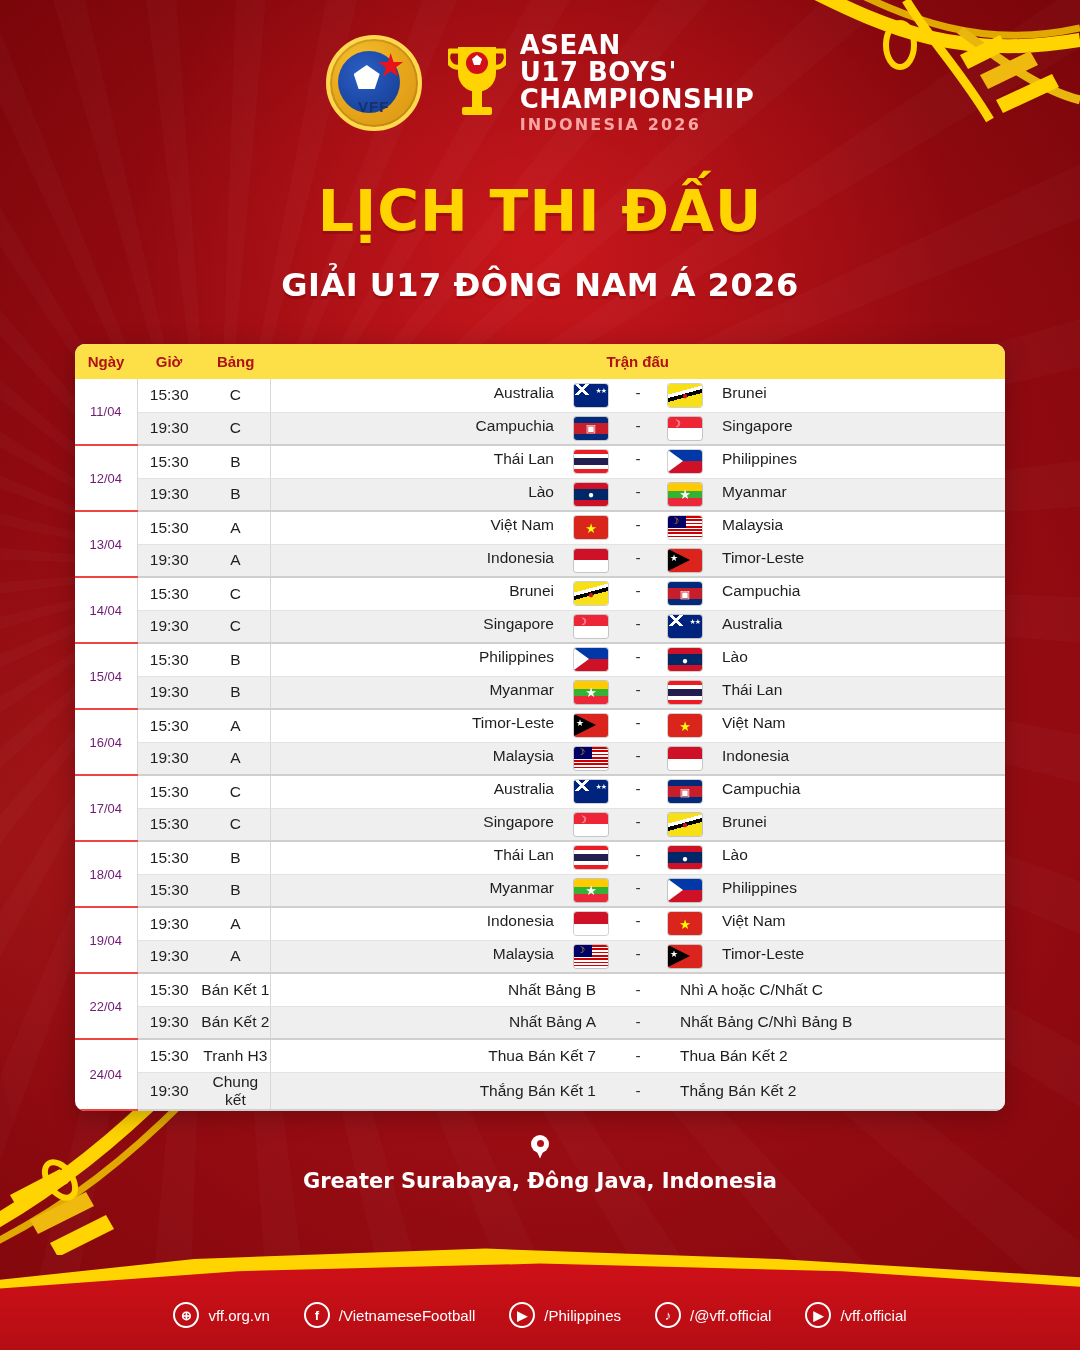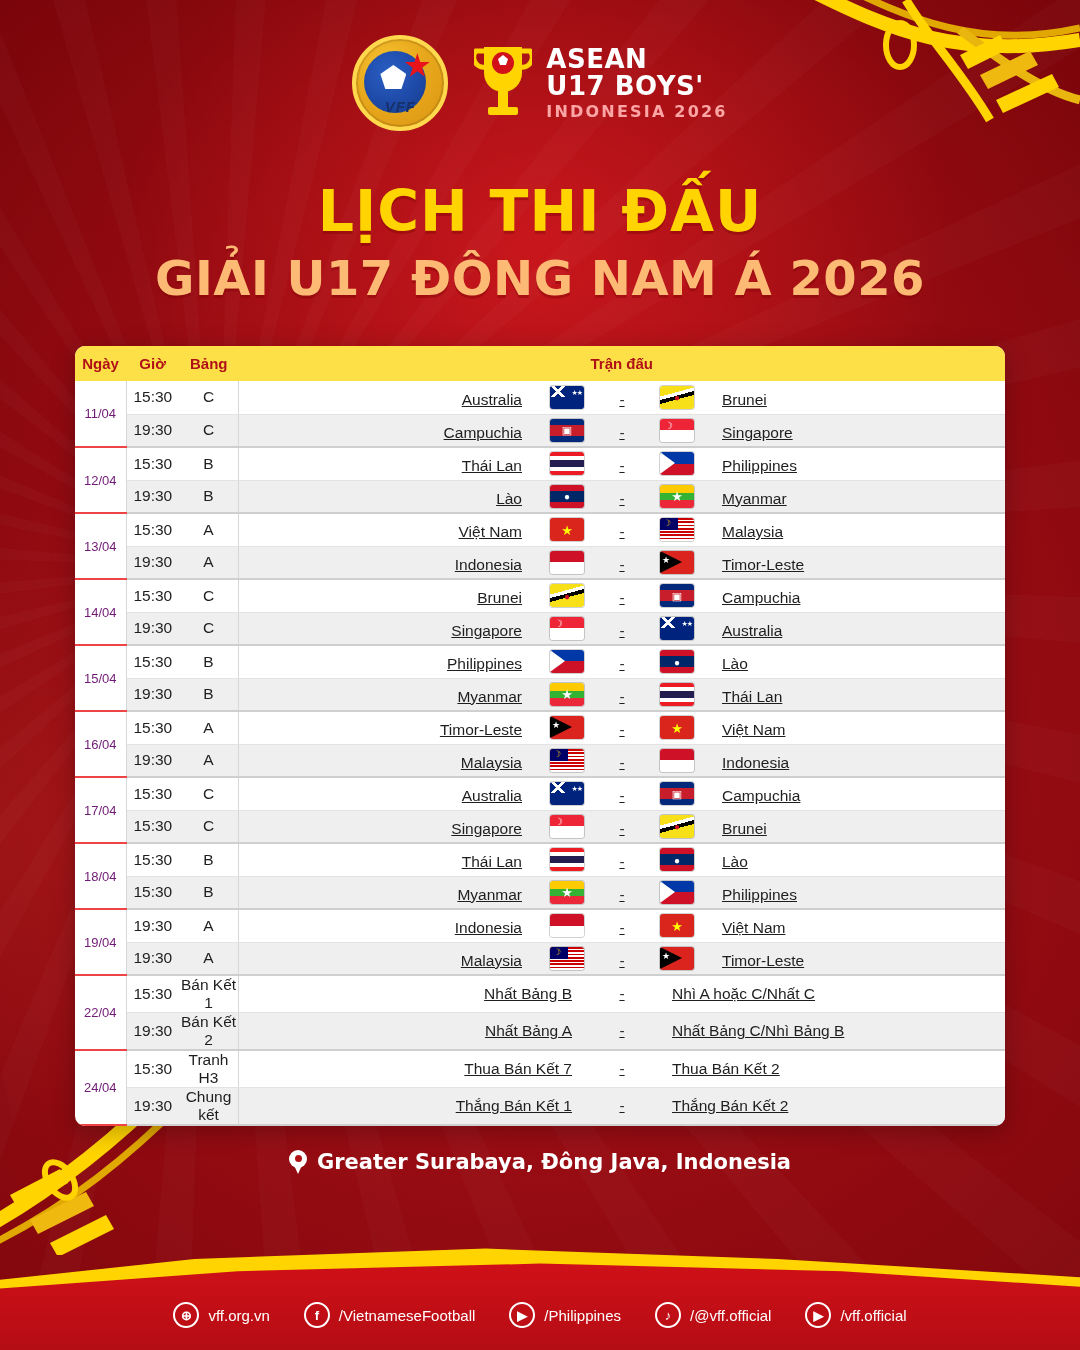--- a/index.html
+++ b/index.html
@@ -49,21 +49,20 @@
     display: flex; align-items: center; justify-content: center; gap: 26px;
     height: 110px;
   }
   .vff-logo {
     width: 96px; height: 96px; border-radius: 50%;
     background: radial-gradient(circle at 35% 30%, #f6c230 0%, #e8a81c 45%, #d99512 100%);
     border: 4px solid #ffd84d;
     position: relative;
     display: flex; align-items: center; justify-content: center;
     box-shadow: 0 0 0 2px rgba(0,0,0,.12) inset;
-    font-style: italic;
   }
   .vff-ball {
     position: absolute; left: 8px; top: 12px; width: 62px; height: 62px; border-radius: 50%;
     background:
       radial-gradient(circle at 40% 35%, #2a5fc4 0%, #1e4aa8 55%, #153a86 100%);
     overflow: hidden;
   }
   .vff-ball:before {
     content: ""; position: absolute; left: 16px; top: 14px;
     width: 26px; height: 24px; background: #fff;
@@ -91,24 +90,24 @@
   .champ-title .l4 { font-size: 16px; font-weight: bold; color: #fca5a5; letter-spacing: 2.2px; margin-top: 4px; }
 
   .main-title {
     margin-top: 40px;
     font-family: "DejaVu Sans", sans-serif;
     font-size: 57px; font-weight: bold; letter-spacing: 1px;
     color: #ffd400;
     text-shadow: 0 3px 0 rgba(120,0,0,.35);
   }
   .sub-title {
-    margin-top: 6px;
+    margin-top: 22px;
     font-family: "DejaVu Sans", sans-serif;
-    font-size: 48px; font-weight: bold; letter-spacing: .5px;
-    color: #fdba74;
+    font-size: 32px; font-weight: bold; letter-spacing: .5px;
+    color: #ffffff;
     text-shadow: 0 3px 0 rgba(120,0,0,.35);
   }
 
   
   .table-wrap {
     position: relative;
     margin: 40px auto 0;
     width: 930px;
     border-radius: 10px;
     overflow: hidden;
@@ -141,24 +140,23 @@
   tbody tr td.datecell {
     font-size: 13px;
     color: #701a75;
     border-right: 1px solid #d7d7d7;
     border-bottom: 2px solid #ef4444;
   }
   td.groupcell { border-right: 1px solid #d7d7d7; }
   tr.block-end td { border-bottom: 2px solid #cfcfcf; }
 
   .match {
-    display: flex; align-items: flex-end; justify-content: center;
-    gap: 16px;
+    display: flex; align-items: flex-start; justify-content: center;
+    gap: 8px;
     padding: 0 10px;
-    text-decoration: underline;
   }
   .team-l { width: 285px; text-align: right; padding-right: 12px; white-space: nowrap; }
   .team-r { width: 285px; text-align: left; padding-left: 12px; white-space: nowrap; }
   .flag {
     width: 34px; height: 23px; border-radius: 3px;
     display: inline-block; vertical-align: middle;
     box-shadow: 0 0 0 1px rgba(0,0,0,.18);
     overflow: hidden; position: relative;
     flex: 0 0 auto;
   }
@@ -199,20 +197,21 @@
     border-top: 11.5px solid transparent; border-bottom: 11.5px solid transparent; border-left: 22px solid #000; }
   .f-tl:after { content:"★"; position:absolute; left:2px; top:4px; color:#fff; font-size:9px; }
 
   
   .venue {
     margin-top: 24px;
     display: flex; align-items: center; justify-content: center; gap: 10px;
     color: #fff; font-size: 21px; font-weight: bold;
     font-family: "DejaVu Sans", sans-serif;
     position: relative;
+    flex-direction: column;
   }
   .pin { width: 18px; height: 24px; position: relative; }
   .pin:before {
     content:""; position:absolute; left:0; top:0; width:18px; height:18px; border-radius:50% 50% 50% 50%;
     background:#fff;
   }
   .pin:after {
     content:""; position:absolute; left:5.5px; top:5px; width:7px; height:7px; border-radius:50%; background:#b01116;
   }
   .pin span {
@@ -293,20 +292,21 @@
         <path d="M10 14 h-8 a10 10 0 0 0 10 16" fill="none" stroke="#ffd400" stroke-width="5"></path>
         <path d="M48 14 h8 a10 10 0 0 1 -10 16" fill="none" stroke="#ffd400" stroke-width="5"></path>
         <rect x="24" y="54" width="10" height="16" fill="#ffd400"></rect>
         <rect x="14" y="70" width="30" height="8" rx="2" fill="#ffd400"></rect>
         <circle cx="29" cy="26" r="11" fill="#d21018"></circle>
         <path d="M29 18 l5 4 -2 6 h-6 l-2 -6 z" fill="#fff"></path>
       </svg>
       <div class="champ-title">
         <div class="l1">ASEAN</div>
         <div class="l2">U17 BOYS'</div>
+        <div class="l3">CHAMPIONSHIP</div>
         <div class="l4">INDONESIA 2026</div>
       </div>
     </div>
   </div>
   <div class="main-title">LỊCH THI ĐẤU</div>
   <div class="sub-title">GIẢI U17 ĐÔNG NAM Á 2026</div>
 </div>
 
 <div class="table-wrap">
   <table>

